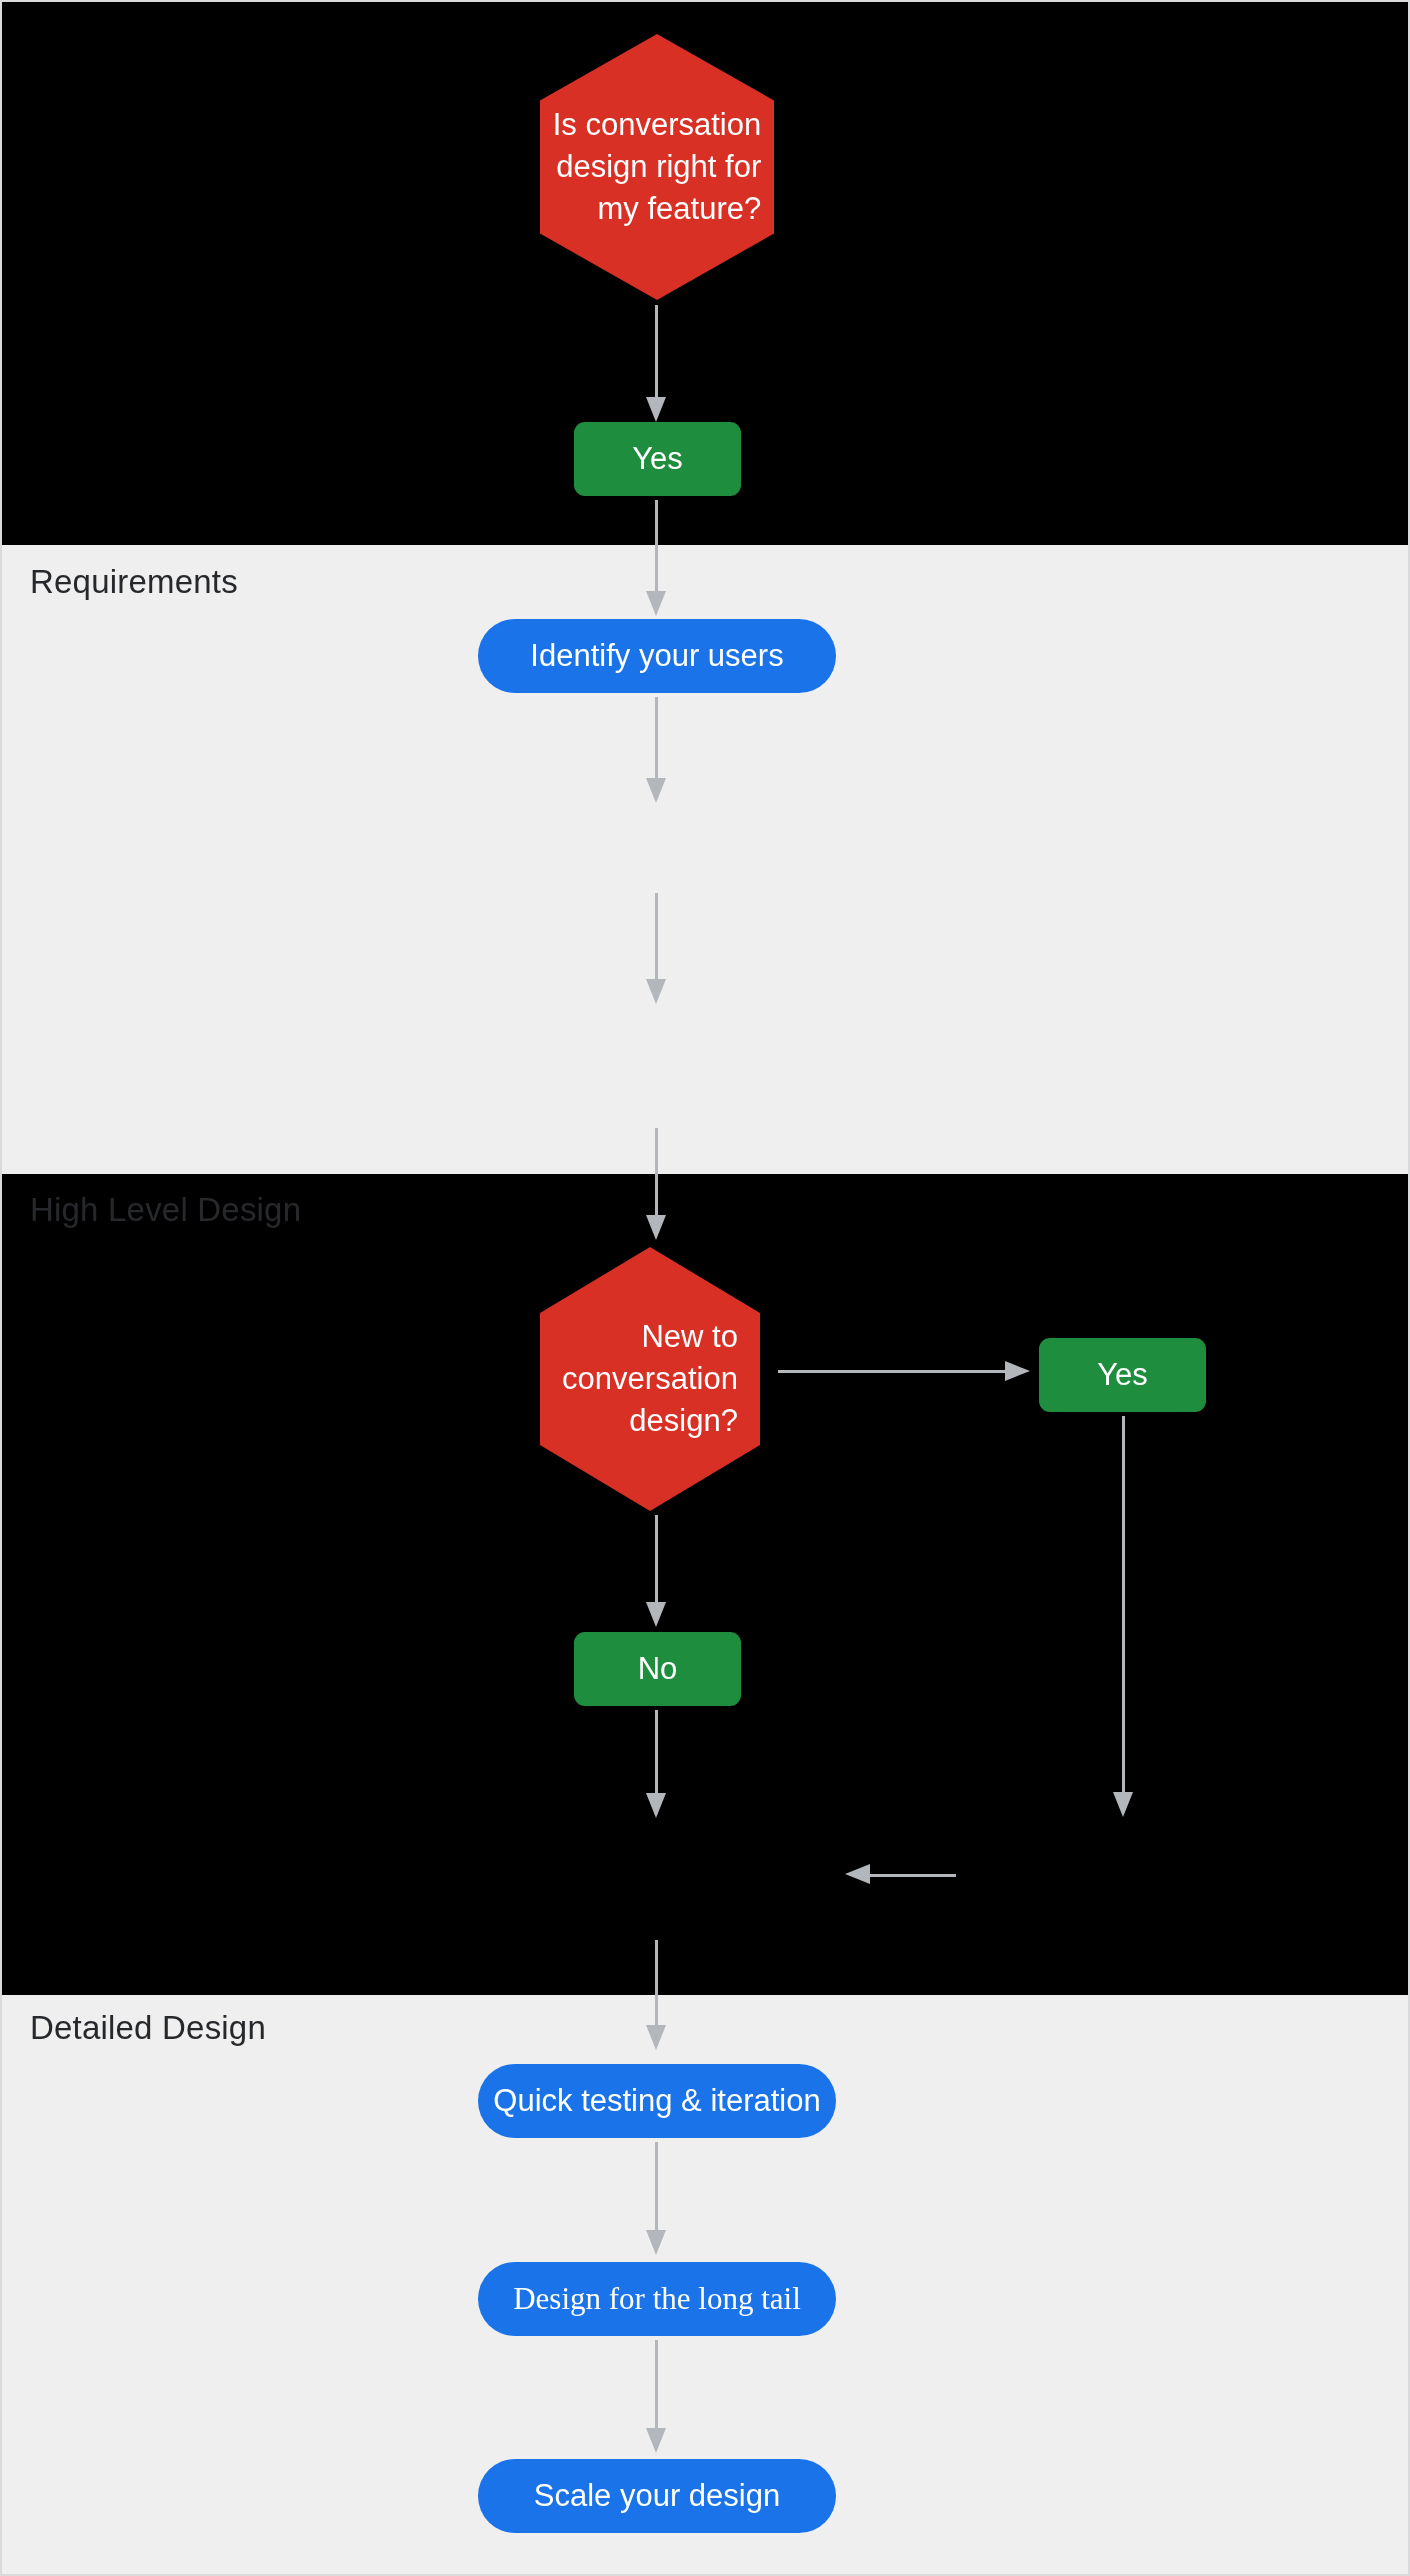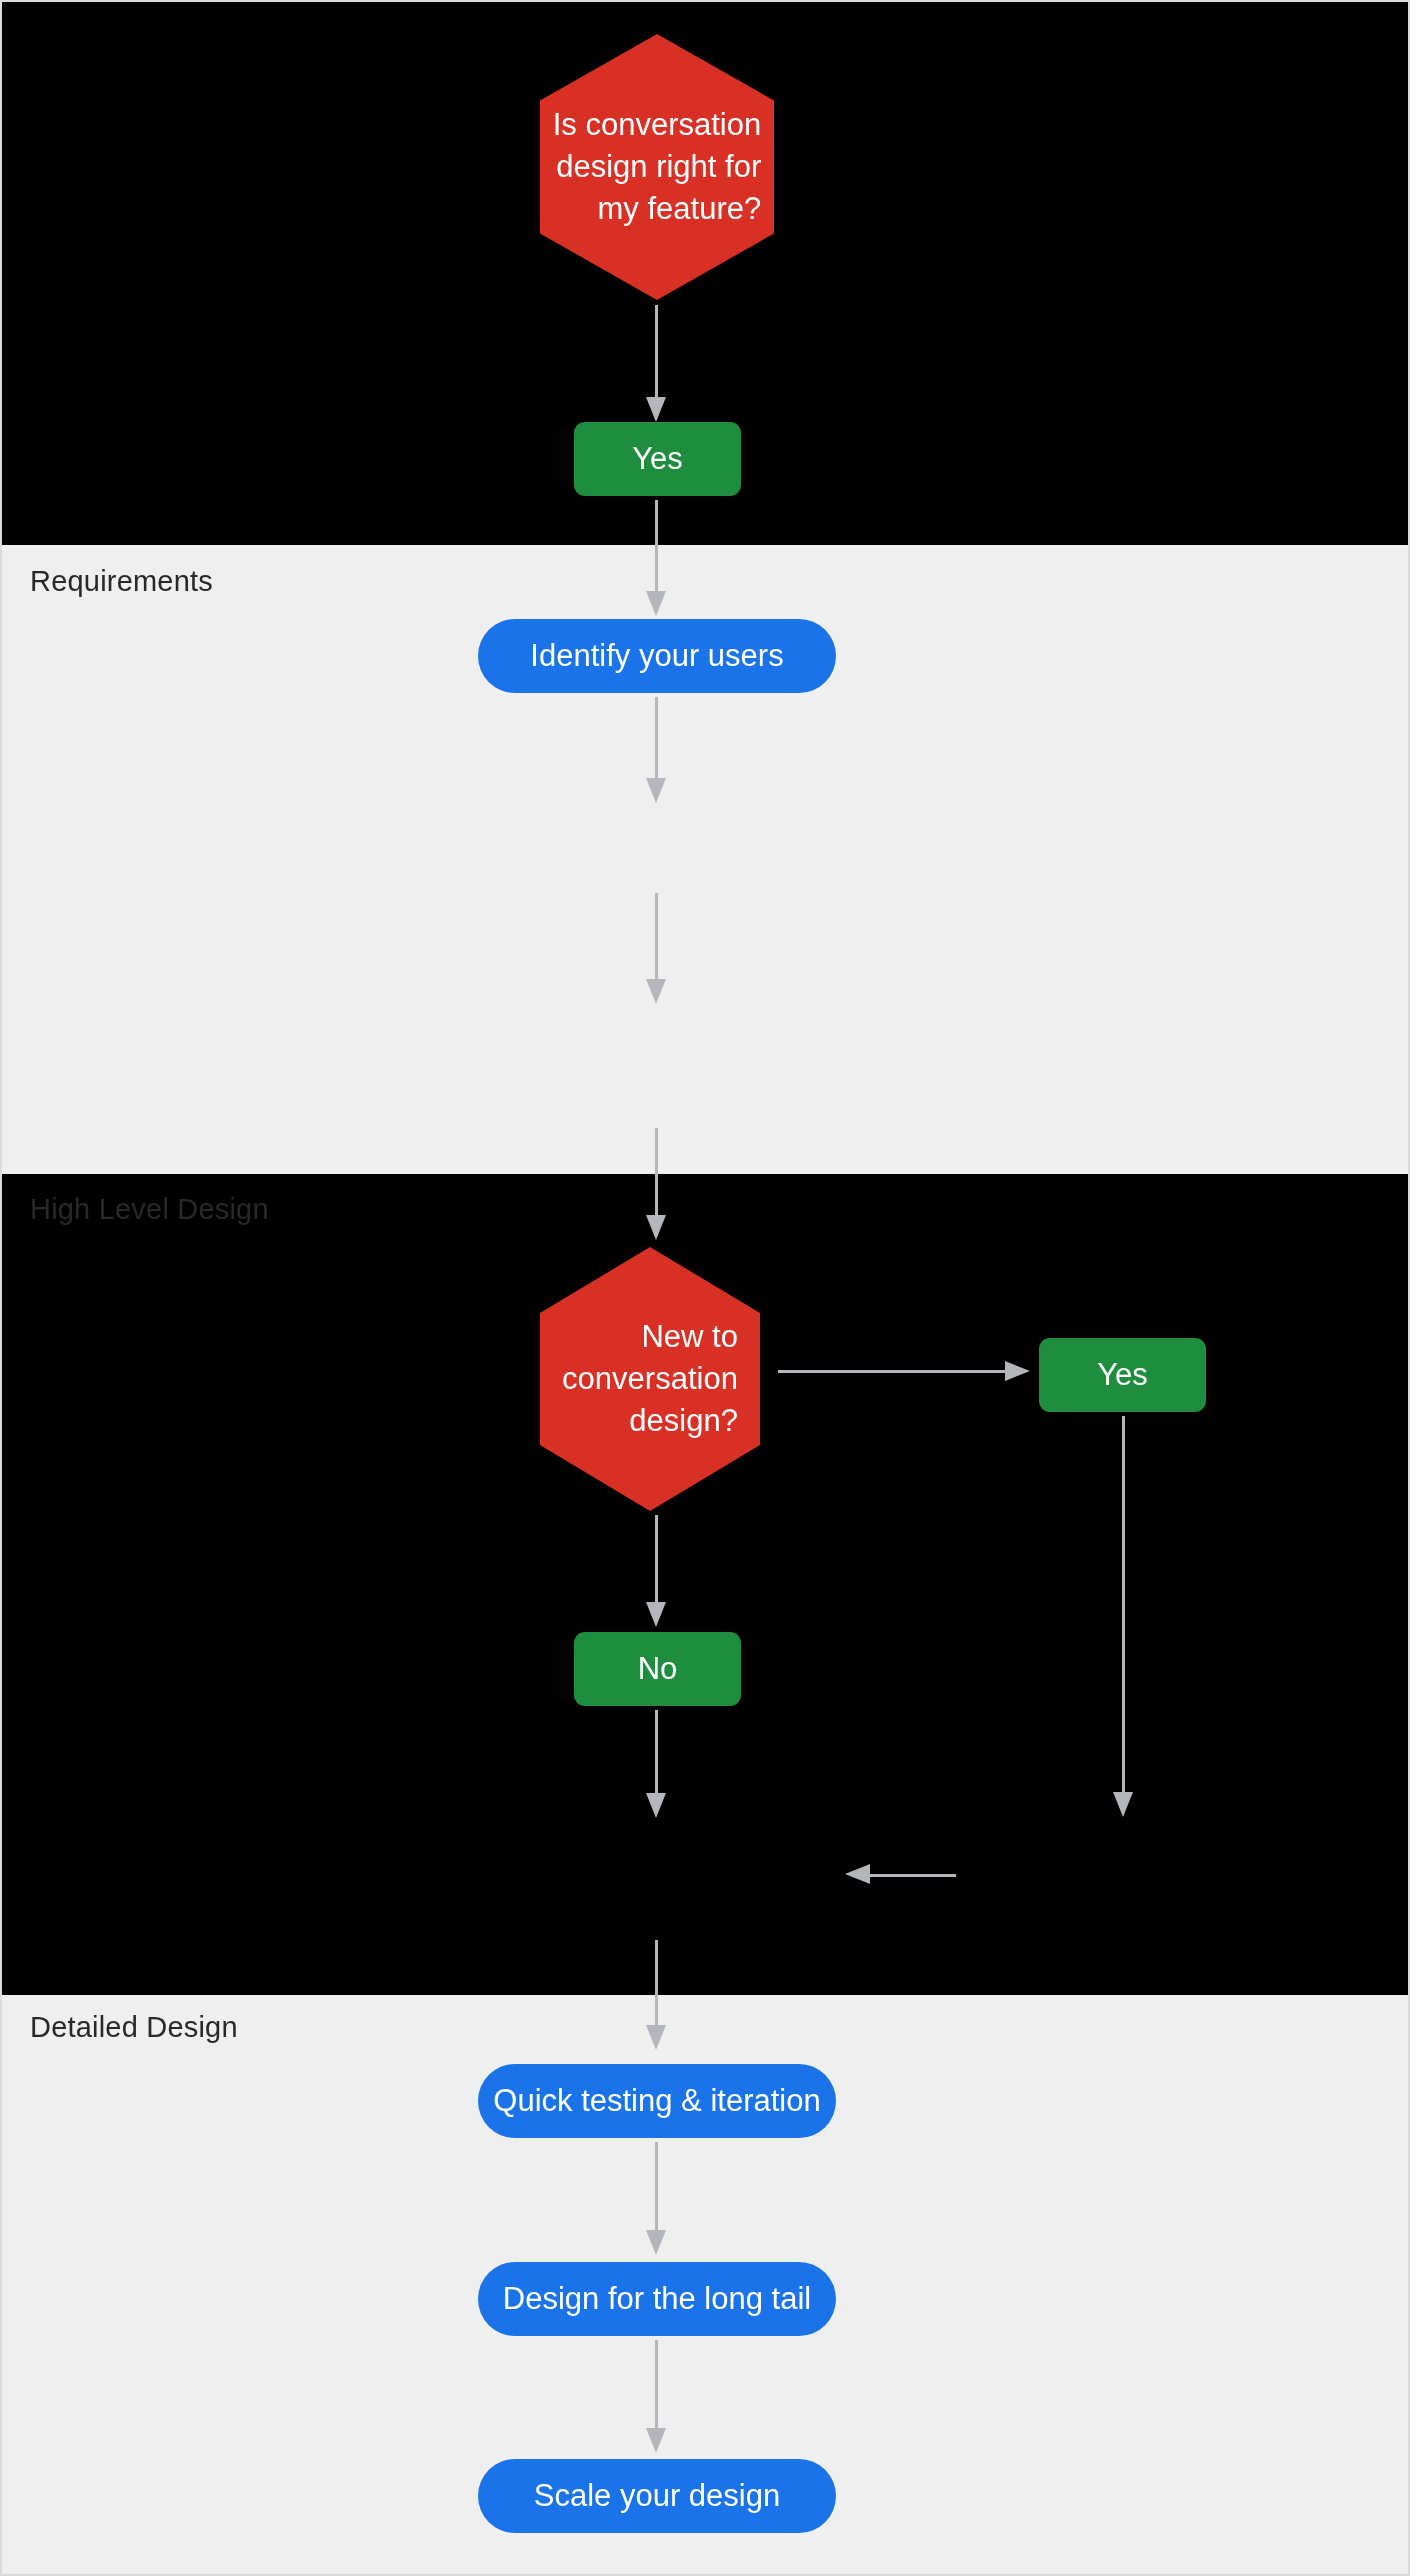--- a/index.html
+++ b/index.html
@@ -18,21 +18,21 @@
   .band { position:absolute; left:0; width:100%; }
   .band.dark  { background:var(--section-dark,#000000); }
   .band.light { background:var(--section-light,#efefef); }
   #band-intro        { top:0;      height:543px; }
   #band-requirements { top:543px;  height:629px; }
   #band-hld          { top:1172px; height:821px; }
   #band-detailed     { top:1993px; height:583px; }
 
   .section-heading {
     position:absolute; left:28px;
-    font-size:29px; line-height:35px;
+    font-size:33px; line-height:35px;
     color:var(--heading,#26282b);
     letter-spacing:0.2px;
     white-space:nowrap;
   }
   #heading-requirements { top:562px;  }
   #heading-hld          { top:1190px; }
   #heading-detailed     { top:2008px; }
 
   
   .node {
@@ -63,21 +63,21 @@
   #n-start-yes      { left:572px;  top:420px;  width:167px; height:74px;  }
   #n-identify-users     { left:476px; top:617px;  width:358px; height:74px;  }
   #n-identify-use-cases { left:476px; top:813px;  width:358px; height:74px;  }
   #n-create-persona     { left:476px; top:1011px; width:358px; height:111px; }
   #n-new-decision   { left:538px;  top:1245px; width:220px; height:264px; }
   #n-new-yes        { left:1037px; top:1336px; width:167px; height:74px;  }
   #n-new-no         { left:572px;  top:1630px; width:167px; height:74px;  }
   #n-sample-dialogs { left:476px;  top:1823px; width:358px; height:111px; }
   #n-learn-conversation { left:956px; top:1836px; width:360px; height:74px; }
   #n-quick-testing  { left:476px;  top:2062px; width:358px; height:74px;  }
-  #n-long-tail      { left:476px;  top:2260px; width:358px; height:74px;  }
+  #n-long-tail      { left:476px;  top:2260px; width:358px; height:74px;font-family:Liberation Serif, serif;  }
   #n-scale-design   { left:476px;  top:2457px; width:358px; height:74px;  }
 
   
   .aline-v { position:absolute; width:2.8px;  background:var(--arrow,#b3b6ba); }
   .aline-h { position:absolute; height:2.8px; background:var(--arrow,#b3b6ba); }
   .ahead   { position:absolute; width:0; height:0; }
   .ahead.down {
     border-left:10.2px solid transparent; border-right:10.2px solid transparent;
     border-top:25px solid var(--arrow,#b3b6ba);
   }

